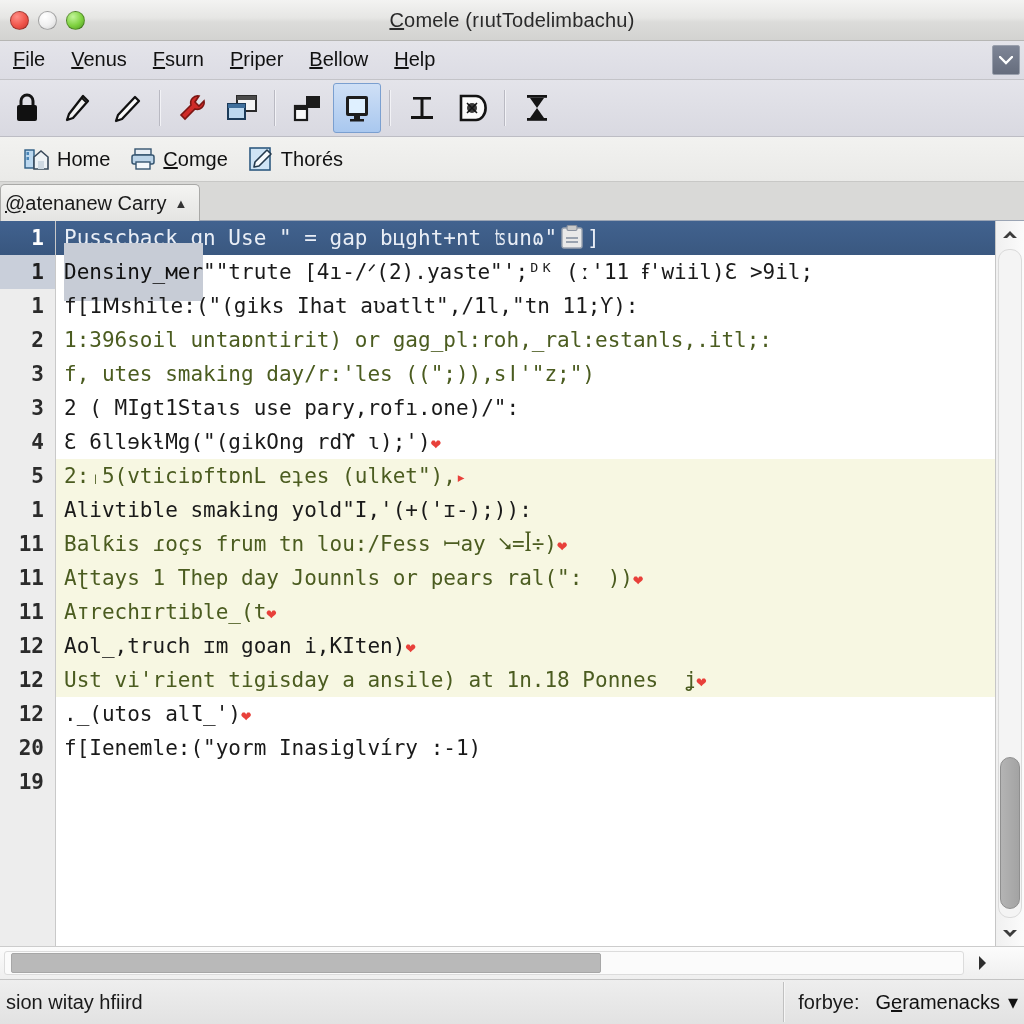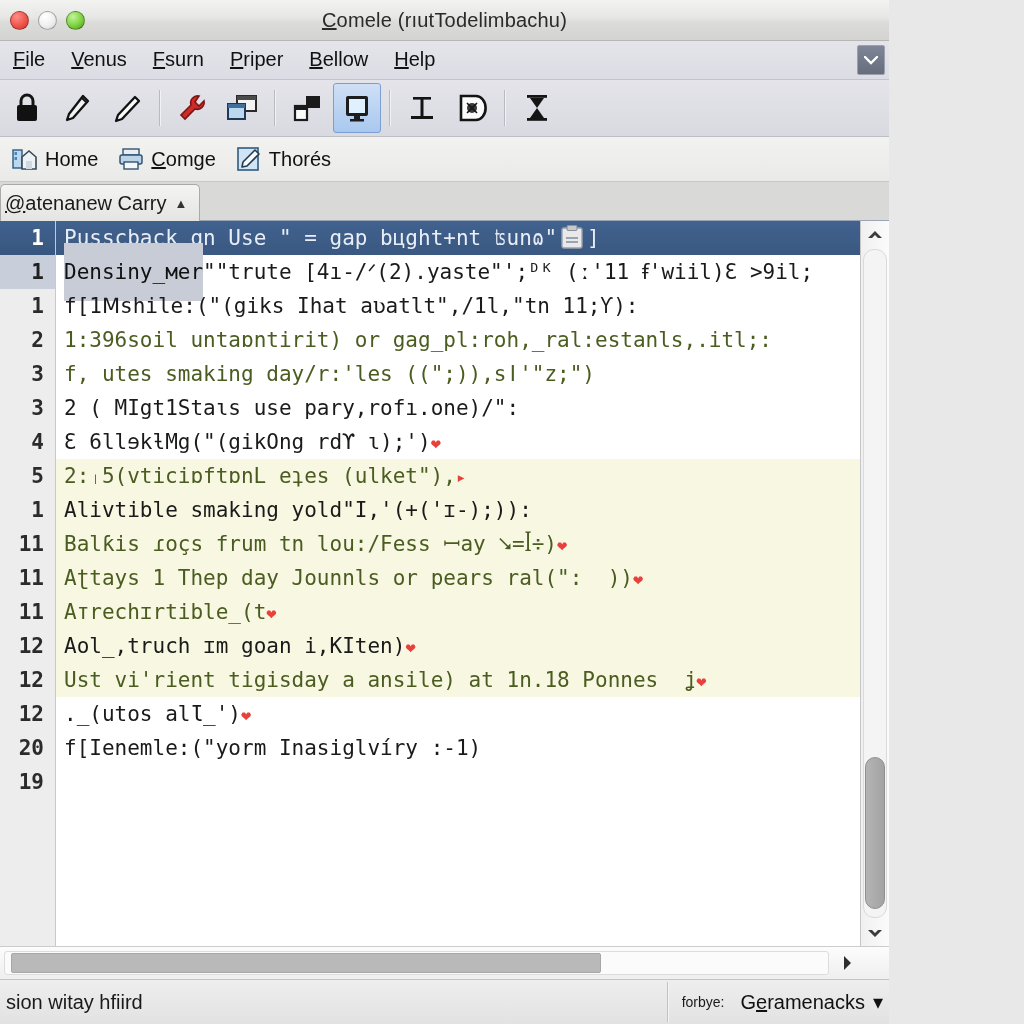--- a/index.html
+++ b/index.html
@@ -2,21 +2,21 @@
 <html><head>
 <meta charset="utf-8">
 <style>
   html,body{margin:0;padding:0;}
   body{
     width:1024px;height:1024px;overflow:hidden;
     font-family:"Liberation Sans", sans-serif;
     background:#e8e8e8;
     -webkit-font-smoothing:antialiased;
   }
-  #app{width:889px;height:1024px;position:relative;display:flex;flex-direction:column;}
+  #app{width:1024px;height:1024px;position:relative;display:flex;flex-direction:column;}
 
   
   .titlebar{
     height:40px;flex:0 0 40px;position:relative;
     background:linear-gradient(to bottom,#f3f3f2 0%,#e6e6e4 45%,#dcdcda 55%,#d3d3d1 100%);
     border-bottom:1px solid #b6b6b4;
     display:flex;align-items:center;
   }
   .win-buttons{display:flex;align-items:center;gap:9px;padding-left:10px;}
   .wb{width:17px;height:17px;border-radius:50%;border:1px solid rgba(0,0,0,.30);}
@@ -60,21 +60,21 @@
   .tb-btn.active{
     background:linear-gradient(to bottom,#cfe0f6 0%,#a9c8ef 100%);
     border-color:#7a9fd0;
   }
   .tb-sep{width:1px;height:36px;background:#b9b9c2;margin:0 7px;box-shadow:1px 0 0 #f2f2f6;}
 
   
   .bookmarkbar{
     height:44px;flex:0 0 44px;display:flex;align-items:center;
     background:linear-gradient(to bottom,#f2f2f0 0%,#eaeae8 100%);
-    border-bottom:1px solid #c8c8c6;padding-left:2px;
+    border-bottom:1px solid #c8c8c6;padding-left:14px;
   }
   .bm{display:flex;align-items:center;gap:7px;padding:3px 10px;border-radius:3px;}
   .bm-label{font-size:20px;color:#111;white-space:nowrap;}
   .bm-label .acc{text-decoration:underline;}
 
   
   .tabstrip{
     height:38px;flex:0 0 38px;display:flex;align-items:flex-end;
     background:#d9d9d7;border-bottom:1px solid #9aa4b4;padding-left:0;
   }
@@ -137,21 +137,21 @@
 
   
   .statusbar{
     height:44px;flex:0 0 44px;display:flex;align-items:center;
     background:linear-gradient(to bottom,#eeeeee,#e2e2e2);
     border-top:1px solid #c4c4c4;
   }
   .sb-left{flex:1 1 auto;font-size:20px;color:#1a1a1a;padding-left:6px;white-space:nowrap;overflow:hidden;}
   .sb-div{width:1px;height:40px;background:#c0c0c0;box-shadow:1px 0 0 #f6f6f6;}
   .sb-right{display:flex;align-items:center;gap:16px;padding:0 6px 0 14px;}
-  .sb-label{font-size:14px;color:#1a1a1a;}
+  .sb-label{font-size:20px;color:#1a1a1a;}
   .sb-combo{display:flex;align-items:center;gap:8px;font-size:20px;color:#111;}
   .sb-combo .acc{text-decoration:underline;}
 </style>
 </head>
 <body>
 
 <div id="app">
 
   <div class="titlebar">
     <div class="win-buttons">

